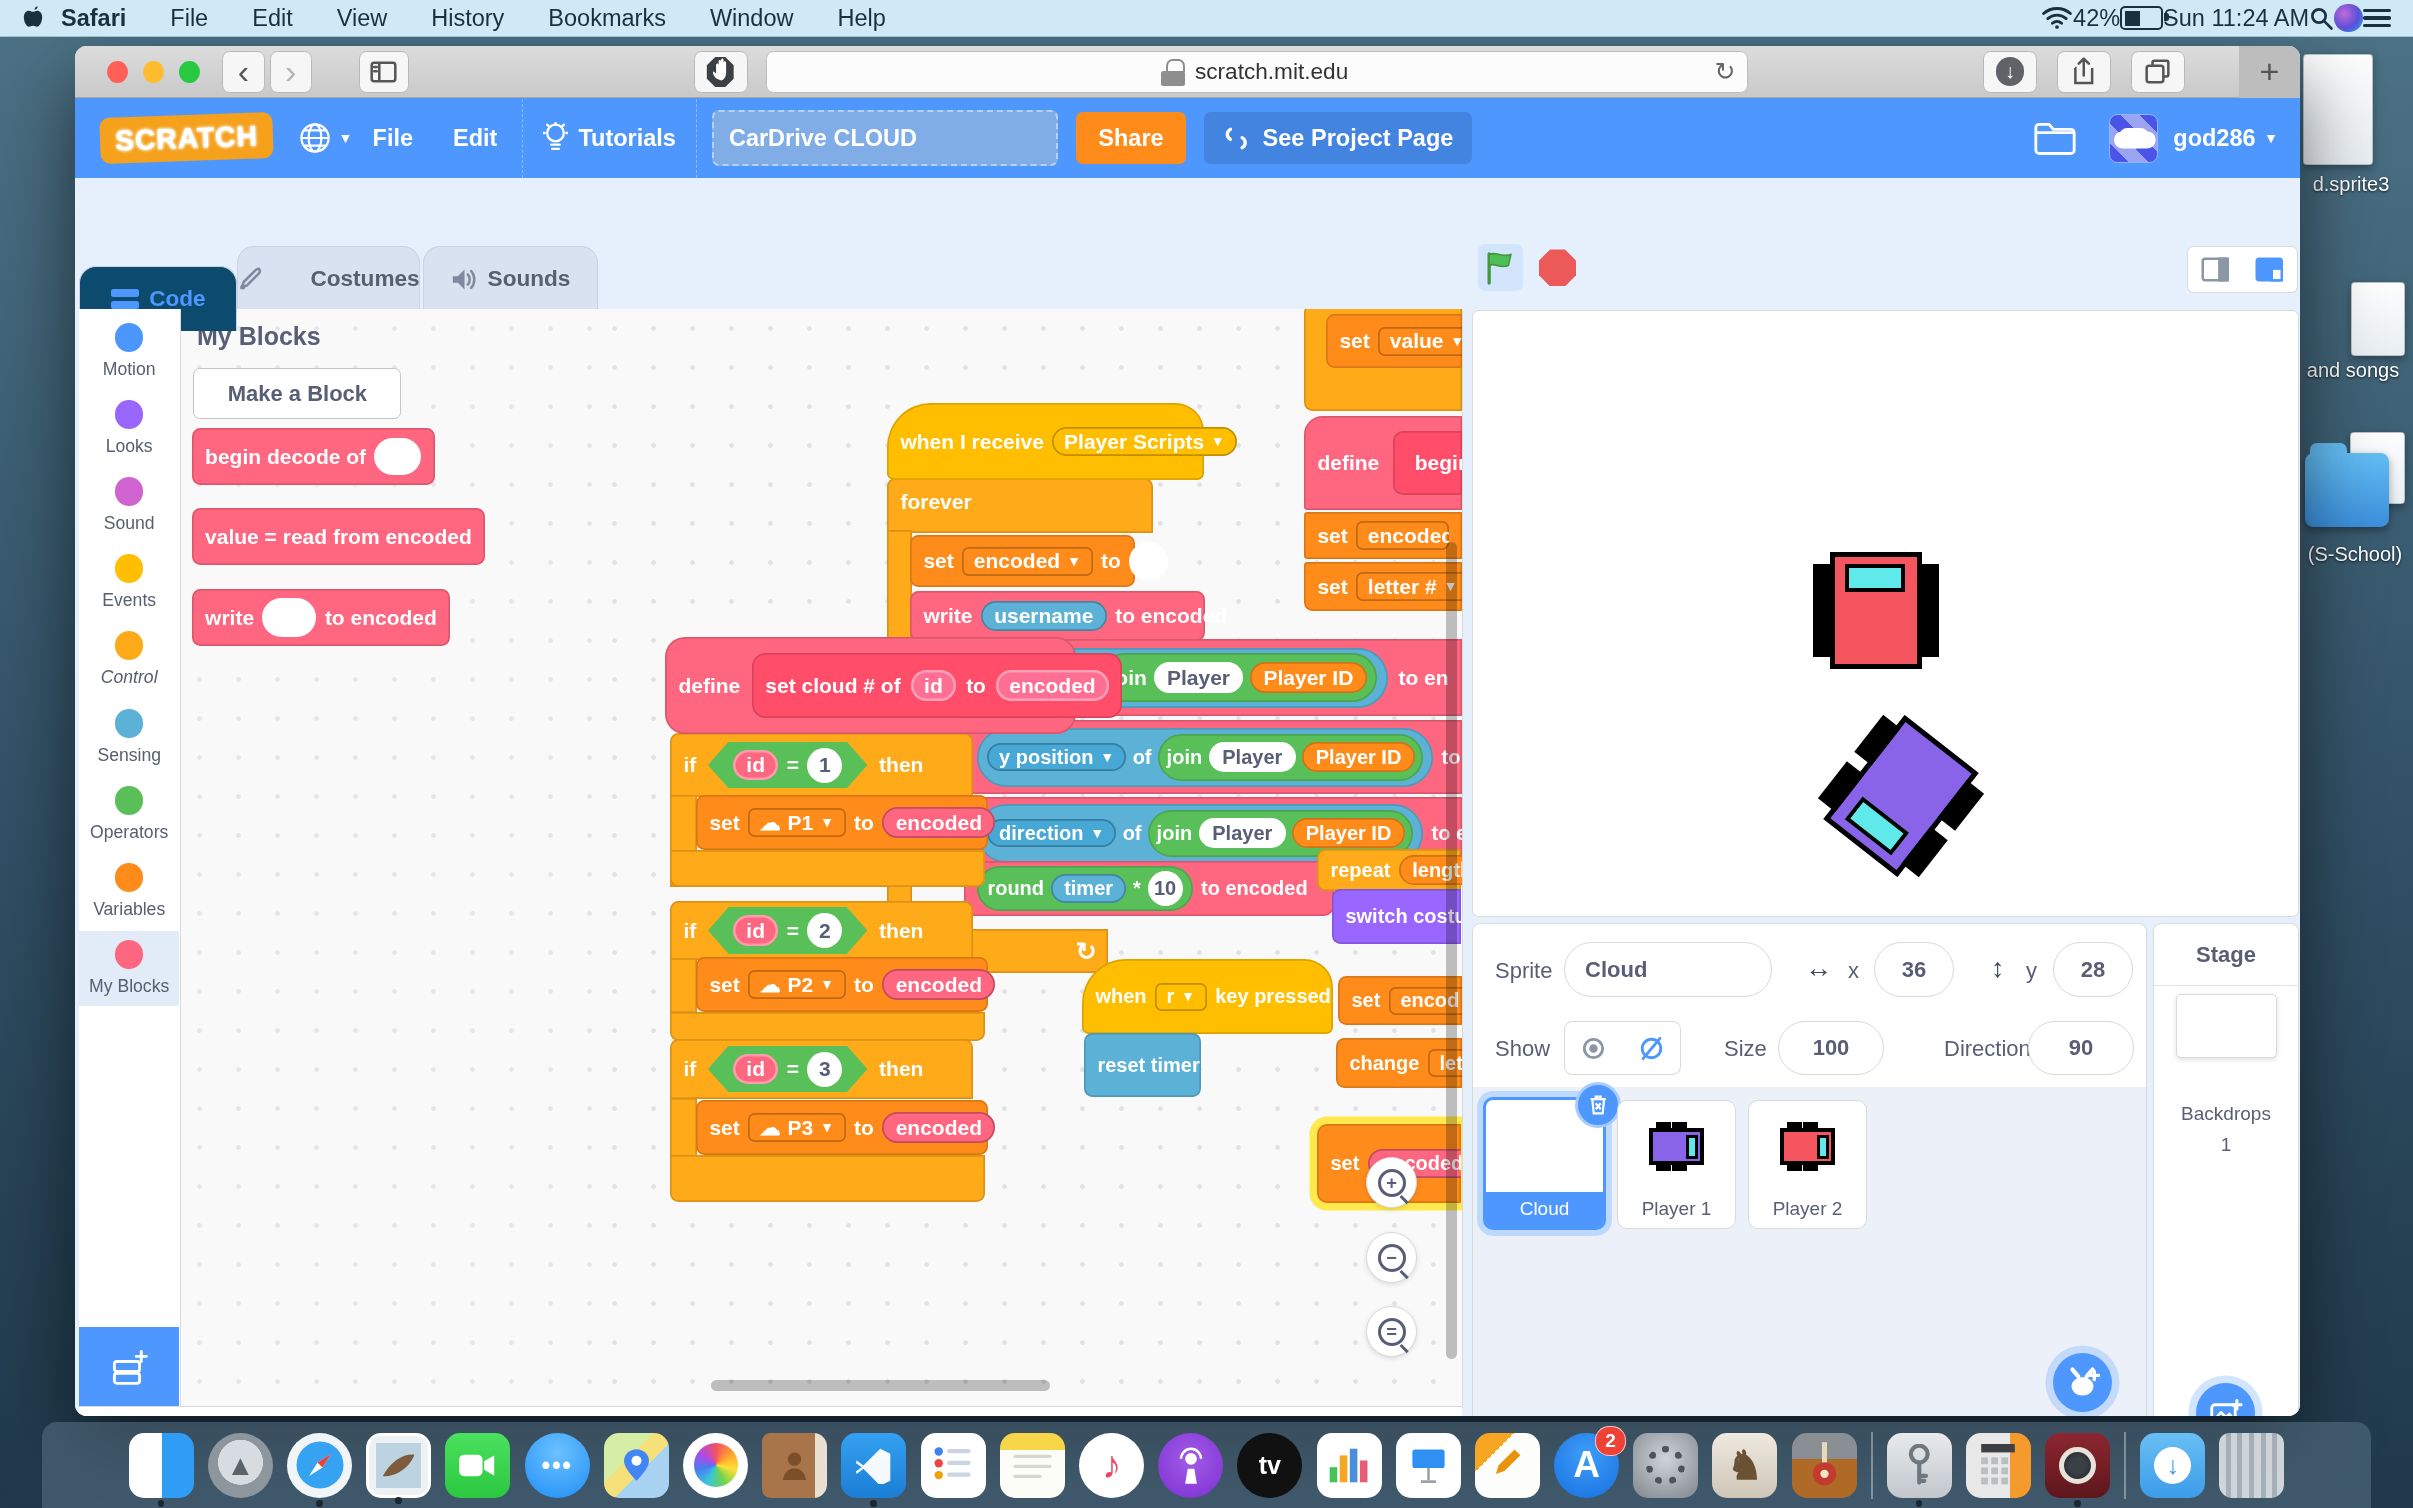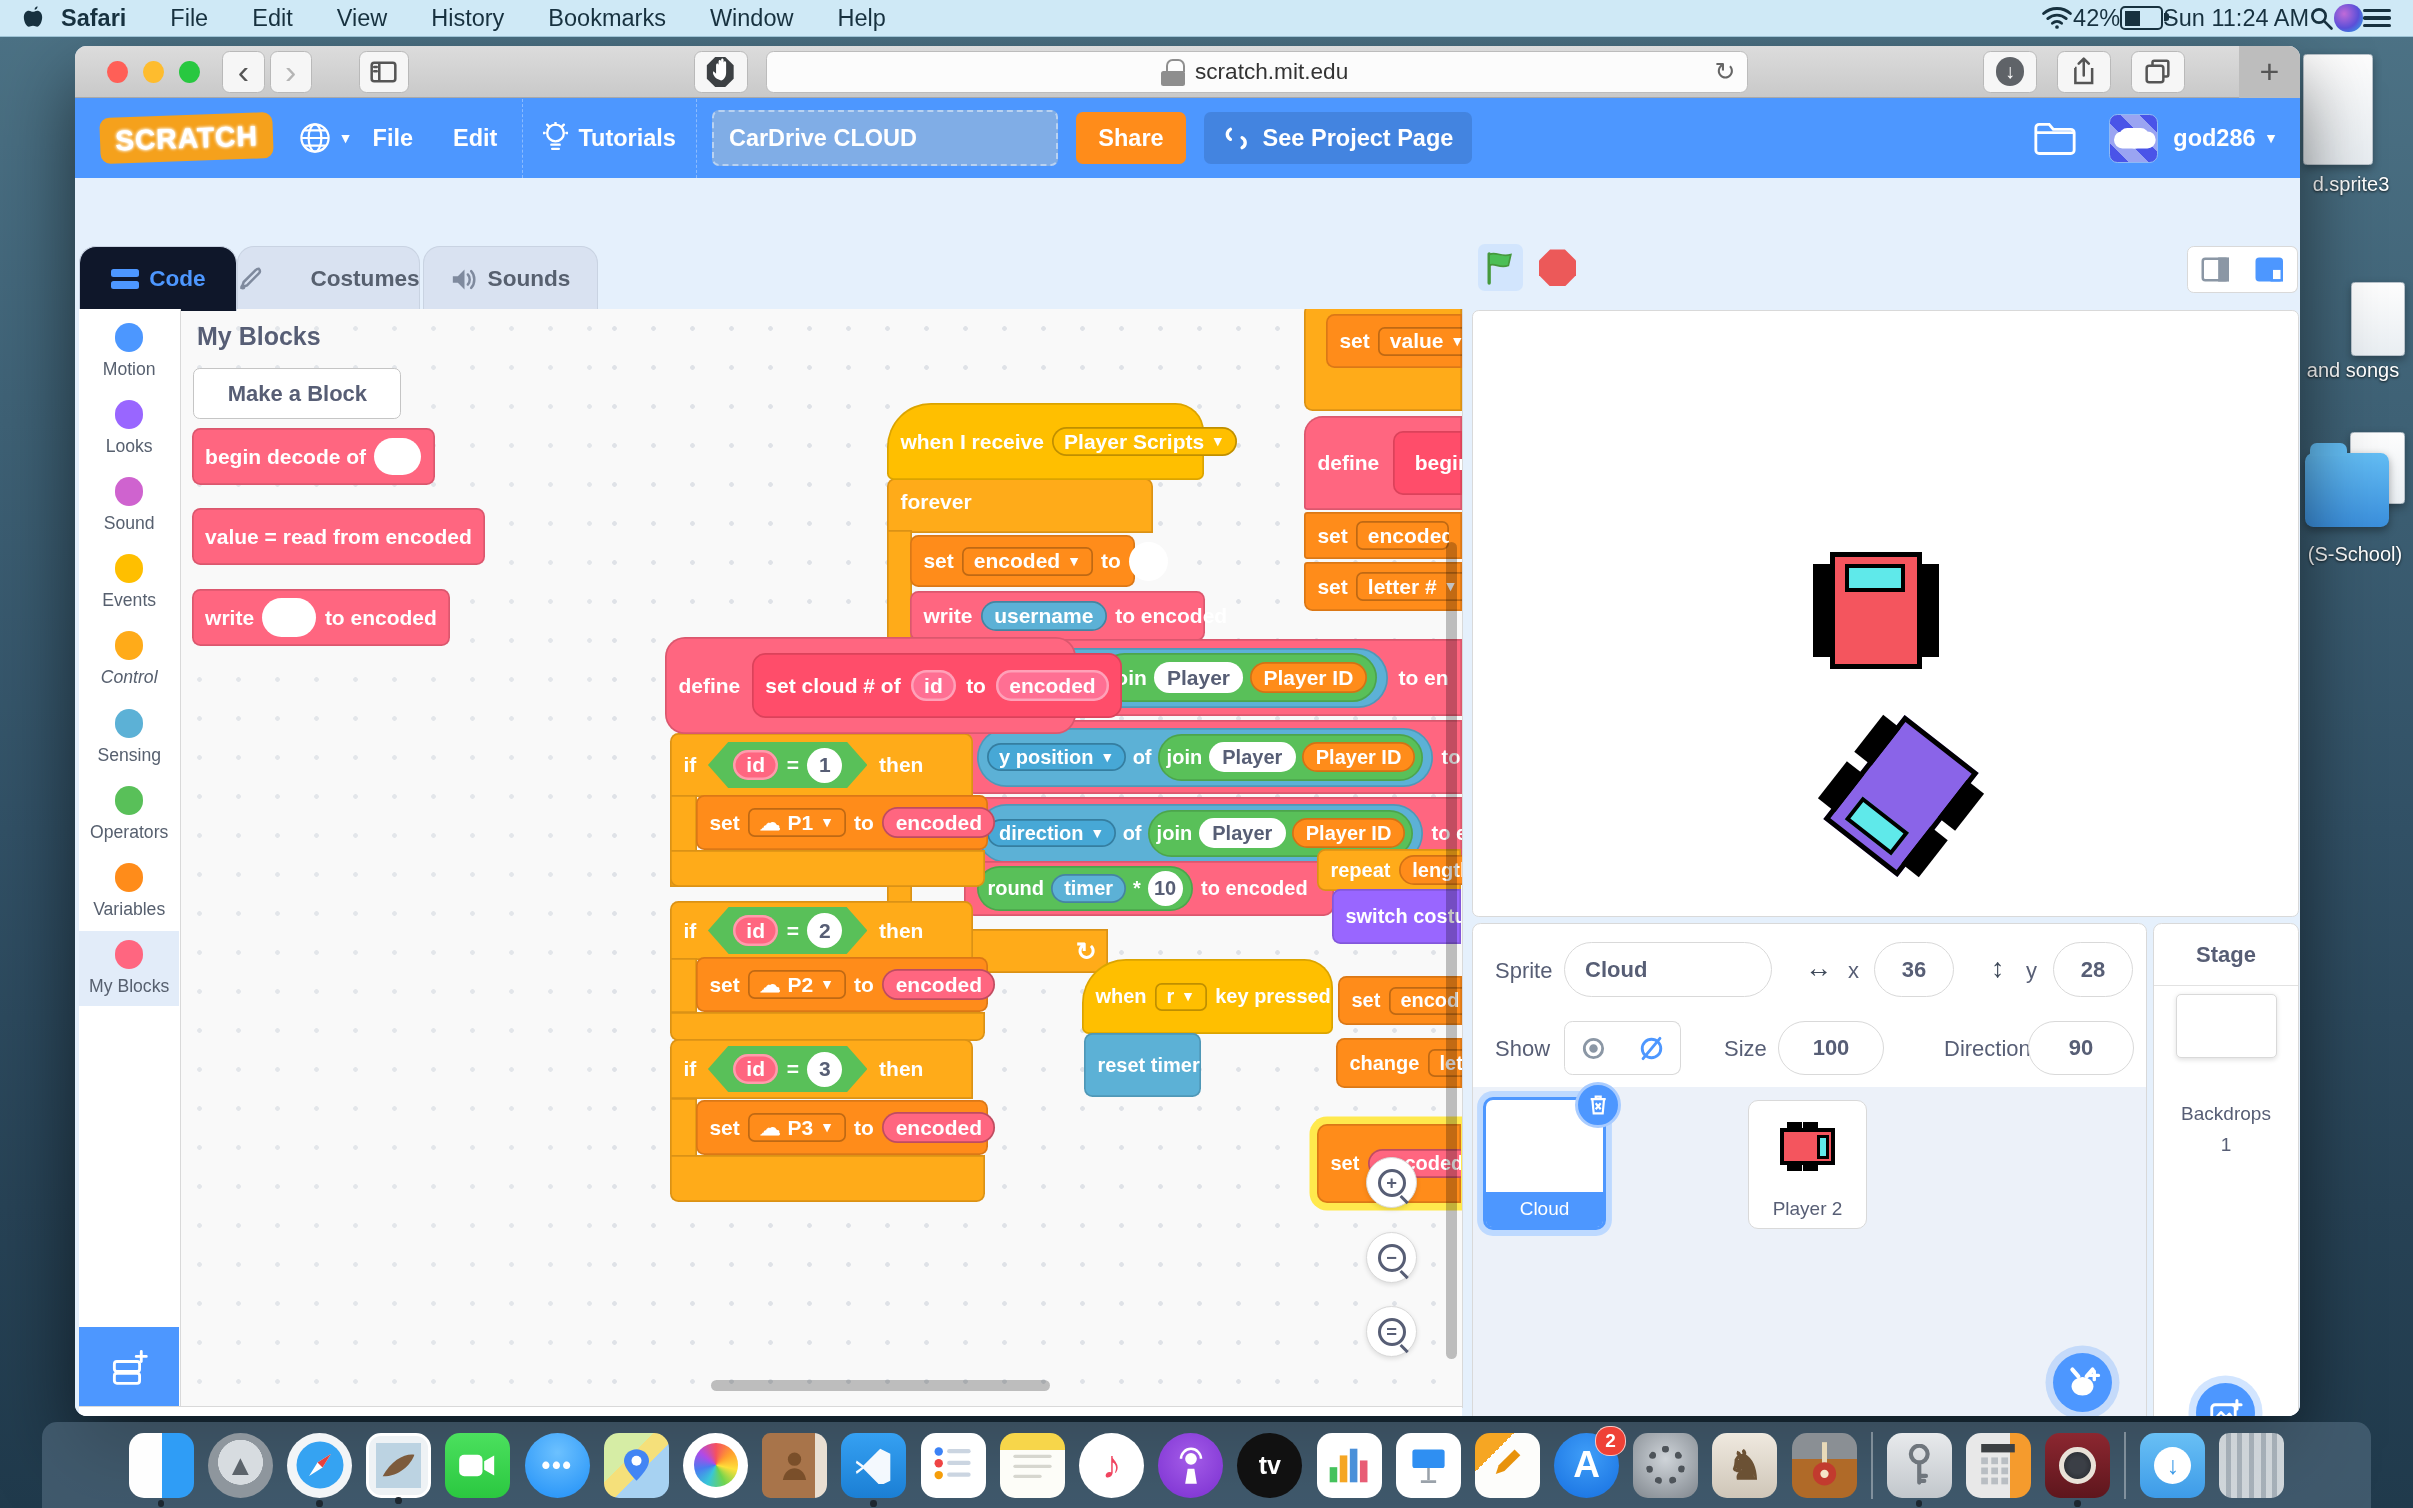--- a/index.html
+++ b/index.html
@@ -54,21 +54,21 @@
   .seepage{border-radius:6.7px;height:52px;padding:0 18.4px;display:flex;align-items:center;gap:11.7px;font-weight:700;font-size:23.5px;background:rgba(0,0,0,.12);}
   .avatar{width:47px;height:47px;border-radius:8.4px;border:1.7px solid #8fb9f5;position:relative;overflow:hidden;
     background:repeating-linear-gradient(45deg,#4a54e8 0 13.4px,#9aa4f2 13.4px 27px);}
   .avatar::after{content:"";position:absolute;left:8.4px;top:13.4px;width:30px;height:17px;background:#fff;border-radius:8.4px;box-shadow:-5px 3.4px 0 0 #fff,6.7px 3.4px 0 0 #fff;}
   .caret{font-size:14.2px;line-height:1;}
 
   
   .page{left:0;top:132px;width:2225px;height:1239px;background:#e5f0fc;}
   .tab{position:absolute;top:68px;height:64px;border:0.8px solid #c9d3e2;border-bottom:none;border-radius:17px 17px 0 0;
     display:flex;align-items:center;justify-content:center;gap:10px;font-weight:700;font-size:22.6px;color:#57606f;background:#d9e2f1;}
-  .tab.active{background:#0f172a;color:#4D97FF;z-index:3;}
+  .tab.active{background:#0c4a6e;color:#4D97FF;z-index:3;margin-top:20px;}
   .content{position:absolute;left:4.2px;top:131px;width:1383px;height:1097px;background:#fff;border:0.8px solid #d9d9d9;border-left:none;}
   .palette{position:absolute;left:4.2px;top:131px;width:101px;height:1097px;background:#fff;border-right:0.8px solid #d9d9d9;z-index:4;}
   .cat{position:absolute;left:0;width:100px;height:75px;display:flex;flex-direction:column;align-items:center;justify-content:center;gap:6.7px;cursor:pointer;}
   .cat .dotc{width:28.5px;height:28.5px;border-radius:50%;}
   .cat .lbl{font-size:17.6px;color:#57606f;}
   .cat.selected{background:#e2ecf9;}
   .extbtn{position:absolute;left:0px;bottom:0px;width:100px;height:79px;background:#4D97FF;display:flex;align-items:center;justify-content:center;color:#fff;}
   .blockpanel{position:absolute;left:105px;top:131px;width:416px;height:1097px;background:#f9f9f9;border-right:0.8px solid #d9d9d9;
     background-image:radial-gradient(#e3e6ea 2.1px,transparent 2.5px);background-size:39px 39px;}
   .paneltitle{position:absolute;left:17px;top:13.4px;font-size:25px;font-weight:700;color:#575e75;}
@@ -752,20 +752,32 @@
         <div class="thumb sel" style="left:10px;top:10px;">
           <span style="flex:1;"></span>
           <span class="tlab">Cloud</span>
           <span class="delbadge" style="right:-18.4px;top:-18.4px;">
             <svg width="18.4" height="22" viewBox="0 0 22 26" fill="none" stroke="#fff" stroke-width="2.6">
                 <path d="M2 6h18M8 6V3h6v3M4 6l1.6 17h10.8L18 6"></path>
                 <path d="M8 11l6 7M14 11l-6 7"></path>
               </svg>
           </span>
         </div>
+        <div class="thumb" style="left:144px;top:13.4px;">
+          <span style="flex:1;display:flex;align-items:center;">
+            <span class="minicar" style="width:55px;height:37px;background:#8a64e8;">
+              <span class="mwheel" style="left:3.4px;top:-10px;"></span>
+                <span class="mwheel" style="right:13.4px;top:-10px;"></span>
+              <span class="mwheel" style="left:3.4px;bottom:-10px;"></span>
+                <span class="mwheel" style="right:13.4px;bottom:-10px;"></span>
+              <span class="mshield" style="right:1.7px;top:3.4px;width:12.6px;height:23.5px;"></span>
+            </span>
+          </span>
+          <span class="tname">Player 1</span>
+        </div>
         <div class="thumb" style="left:275px;top:13.4px;">
           <span style="flex:1;display:flex;align-items:center;">
             <span class="minicar" style="width:55px;height:37px;background:#f4555e;">
               <span class="mwheel" style="left:3.4px;top:-10px;"></span>
                 <span class="mwheel" style="right:13.4px;top:-10px;"></span>
               <span class="mwheel" style="left:3.4px;bottom:-10px;"></span>
                 <span class="mwheel" style="right:13.4px;bottom:-10px;"></span>
               <span class="mshield" style="right:1.7px;top:3.4px;width:12.6px;height:23.5px;"></span>
             </span>
           </span>

